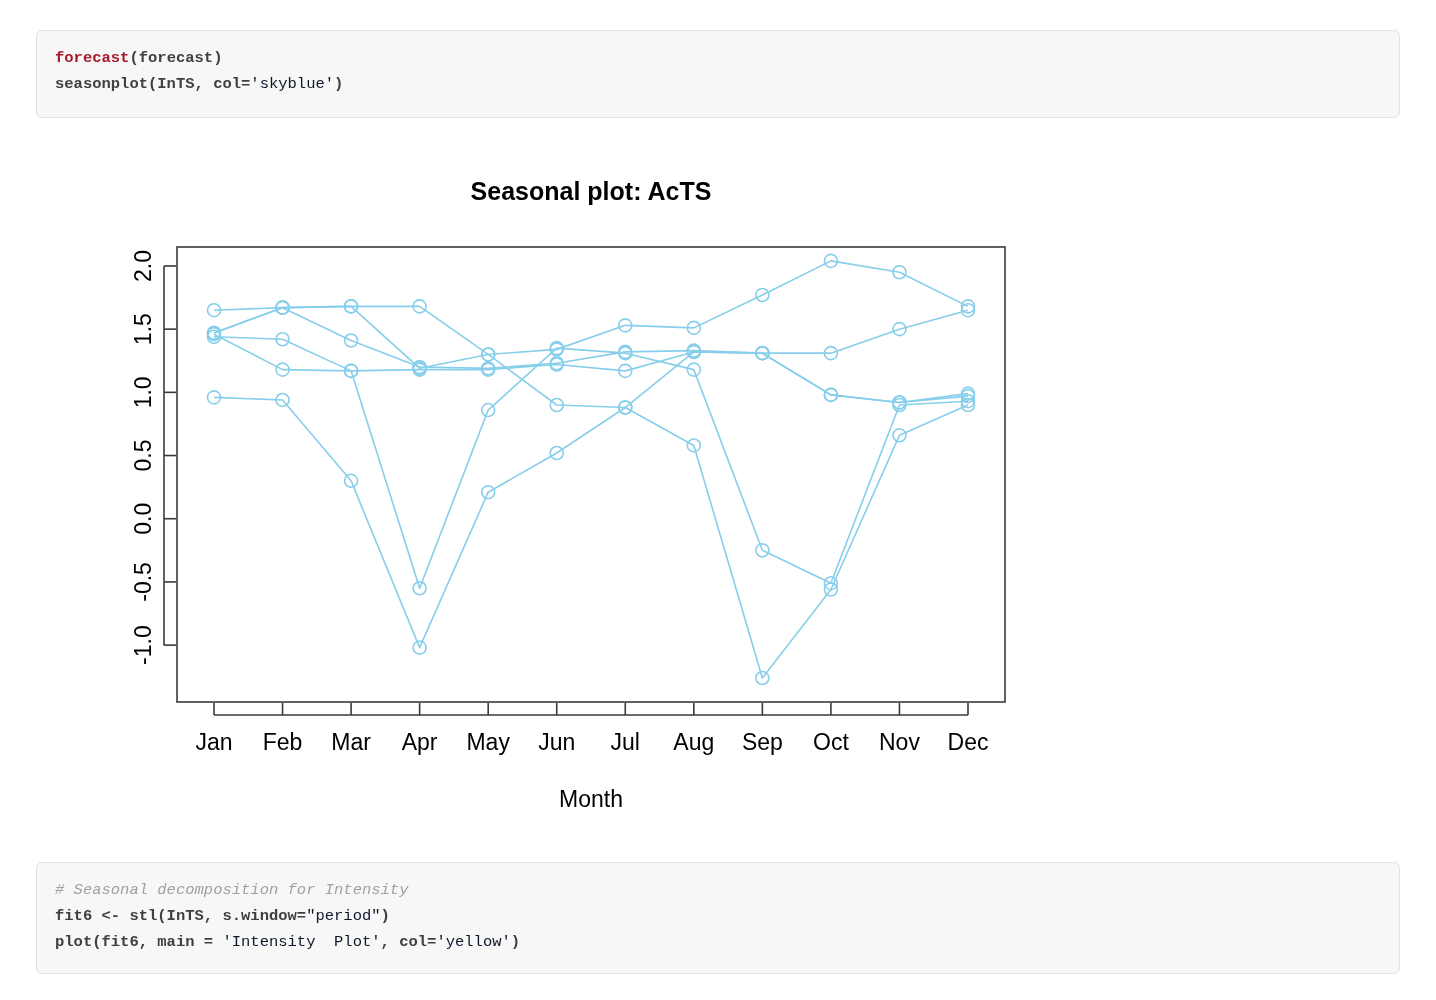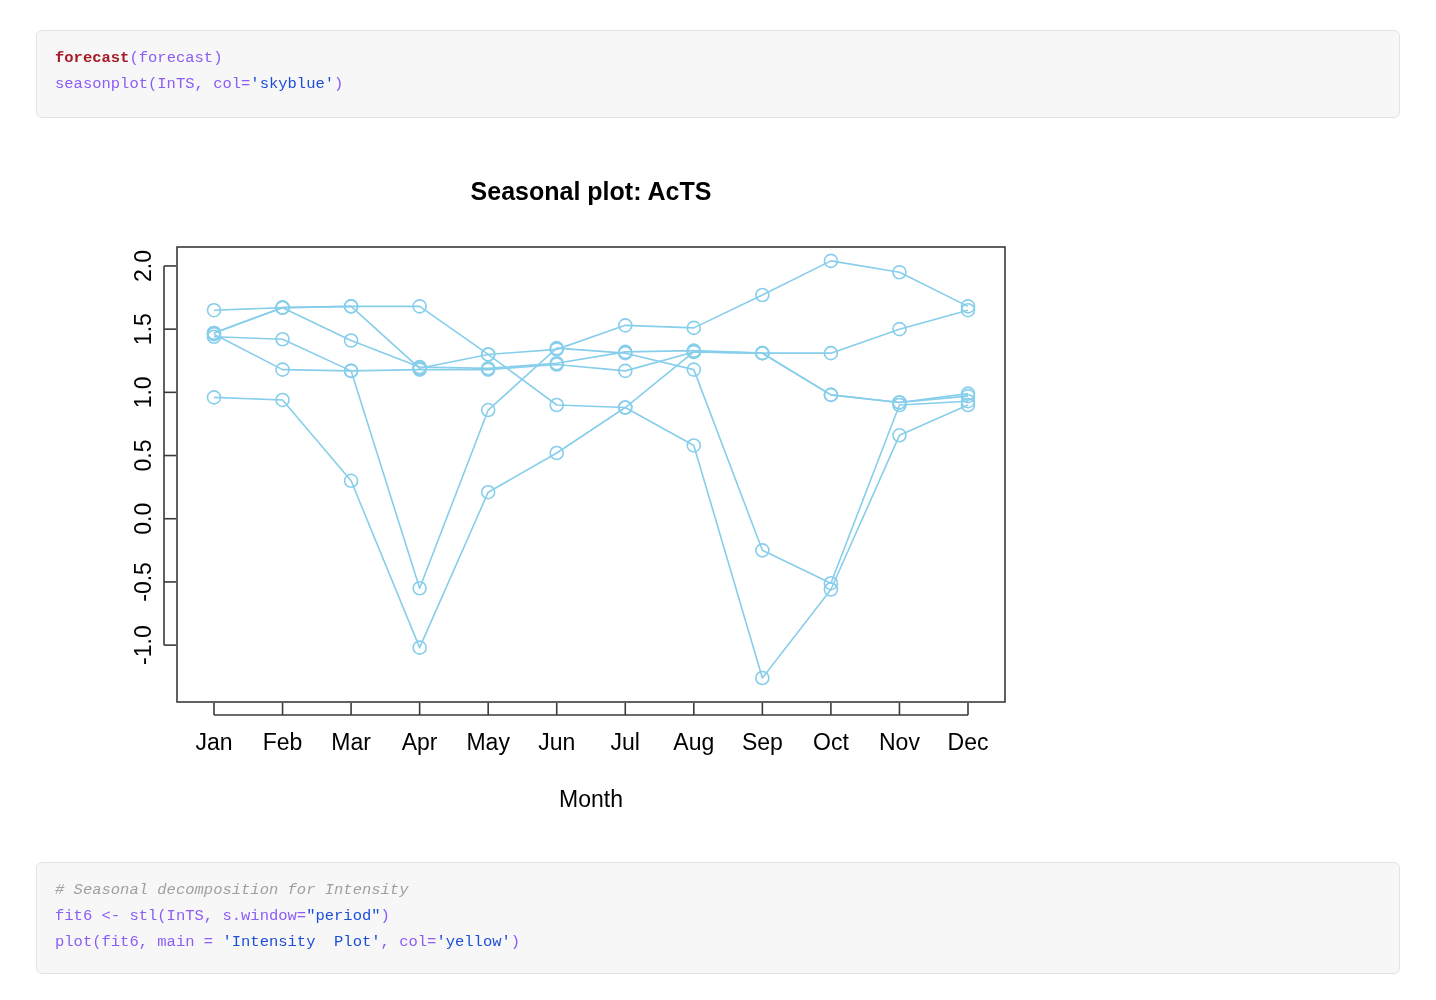--- a/index.html
+++ b/index.html
@@ -21,23 +21,23 @@
     padding:14px 18px;
     font-family:"Liberation Mono","DejaVu Sans Mono",monospace;
     font-size:15.5px;
     line-height:26px;
     color:#333333;
     white-space:pre;
   }
   #code-top{left:36px;top:30px;width:1364px;height:88px;}
   #code-bottom{left:36px;top:862px;width:1364px;height:112px;}
   .tok-kw{color:#a61b29;font-weight:bold;}
-  .tok-str{color:#1d4ed8;}
+  .tok-str{color:#0f172a;}
   .tok-com{color:#a0a0a0;font-style:italic;margin-top:36px;}
-  .tok-plain{color:#8b5cf6;}
+  .tok-plain{color:#404040;font-weight:bold;}
 
   
   #chart-figure{position:absolute;left:0;top:140px;width:1436px;height:700px;margin-left:20px;}
   #chart-svg{display:block;}
   .plot-title{font-family:"Liberation Sans",sans-serif;font-size:25px;font-weight:bold;fill:#000000;}
   .axis-tick-label{font-family:"Liberation Sans",sans-serif;font-size:23px;fill:#000000;}
   .axis-name{font-family:"Liberation Sans",sans-serif;font-size:23px;fill:#000000;}
   .axis-line{stroke:#3a3a3a;stroke-width:1.6;fill:none;}
   .plot-frame{stroke:#3a3a3a;stroke-width:1.6;fill:none;}
 </style>

